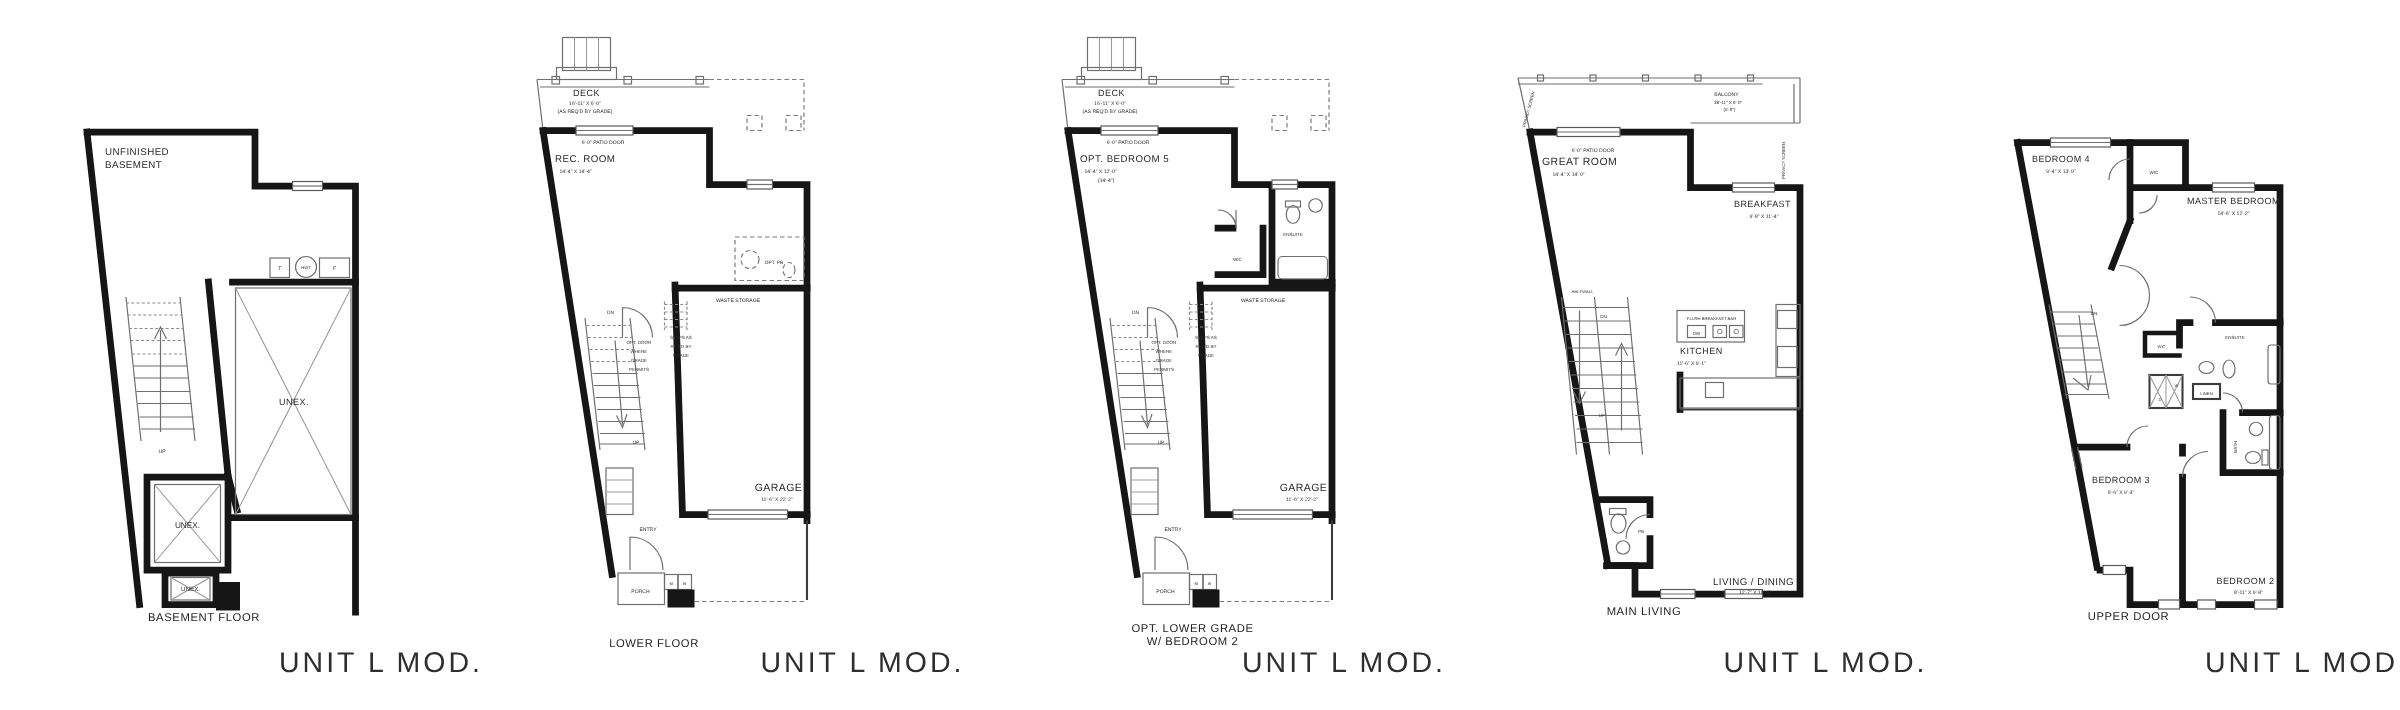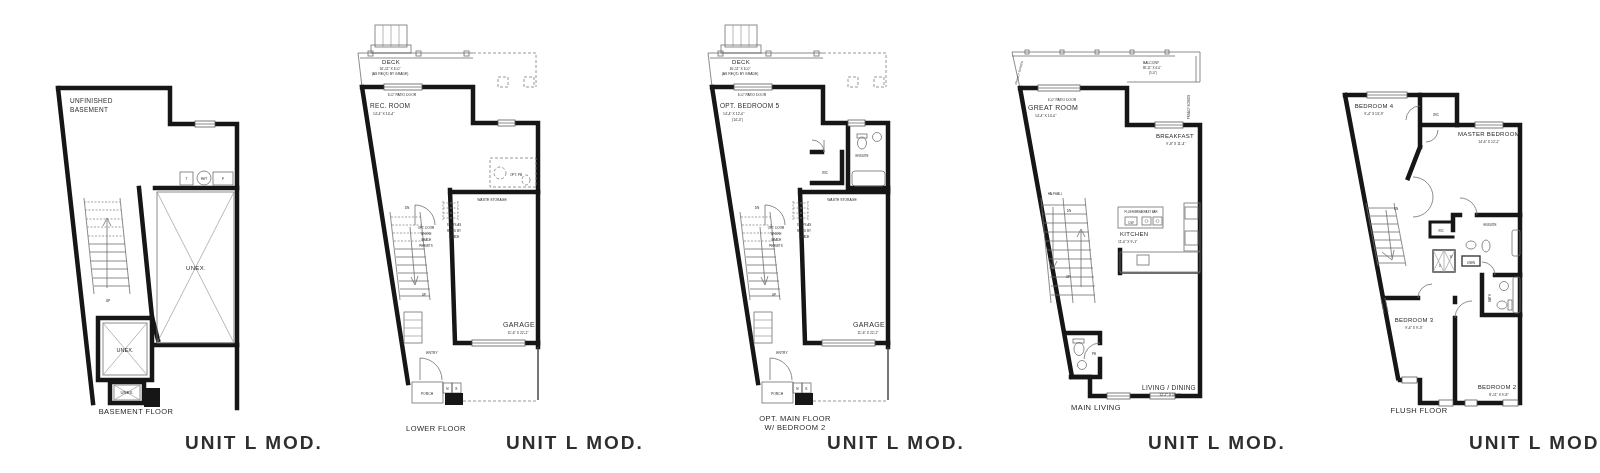--- a/index.html
+++ b/index.html
@@ -21,21 +21,21 @@
   .w3{stroke:#161616;stroke-width:3;fill:none;stroke-linecap:square}
   .med{stroke:#3c3c3c;stroke-width:1.4;fill:none}
   .thin{stroke:#6f6f6f;stroke-width:.8;fill:none}
   .thin2{stroke:#9a9a9a;stroke-width:.7;fill:none}
   .dash{stroke:#7d7d7d;stroke-width:.8;fill:none;stroke-dasharray:3 2}
   .dashf{stroke:#8a8a8a;stroke-width:.8;fill:none;stroke-dasharray:2 1.5}
   .win{fill:#ffffff;stroke:#5a5a5a;stroke-width:.8}
   .blk{fill:#161616;stroke:none}
   .flabel{position:absolute;transform:translateX(-50%);font-size:7.5px;letter-spacing:.4px;
           color:#1e1e1e;white-space:nowrap;}
-  .unit{position:absolute;transform:translateX(-50%);font-size:19px;font-weight:700;
+  .unit{position:absolute;transform:translateX(-50%);font-size:19px;font-weight:400;
         letter-spacing:2px;color:#2e2e2e;white-space:nowrap;}
 </style>
 </head>
 <body>
 
 <div class="canvas">
 
   <svg style="left:40px;top:80px" width="210" height="345" viewBox="0 0 210 345">
     <g>
       <path class="w45" d="M18,8 H130 M130,8 V44 M130,44 H197 M197,44 V328 M18,8 L53,323"></path>
@@ -370,24 +370,24 @@
       <text class="t30" x="201" y="228" transform="rotate(-90 201 228)">BATH</text>
       <text class="t60" x="124" y="252">BEDROOM 3</text>
       <text class="t34" x="124" y="259">9'-6" X 9'-3"</text>
       <text class="t60" x="207" y="319">BEDROOM 2</text>
       <text class="t34" x="209" y="326">8'-11" X 9'-8"</text>
     </g>
   </svg>
 
   <div class="flabel" style="left:136px;top:407px">BASEMENT FLOOR</div>
   <div class="flabel" style="left:436px;top:424px">LOWER FLOOR</div>
-  <div class="flabel" style="left:795px;top:414px">OPT. MAIN FLOOR</div>
+  <div class="flabel" style="left:795px;top:414px">OPT. LOWER GRADE</div>
   <div class="flabel" style="left:795px;top:423px">W/ BEDROOM 2</div>
   <div class="flabel" style="left:1096px;top:403px">MAIN LIVING</div>
-  <div class="flabel" style="left:1419px;top:406px">FLUSH FLOOR</div>
+  <div class="flabel" style="left:1419px;top:406px">UPPER DOOR</div>
 
   <div class="unit" style="left:254px;top:432px">UNIT L MOD.</div>
   <div class="unit" style="left:575px;top:432px">UNIT L MOD.</div>
   <div class="unit" style="left:896px;top:432px">UNIT L MOD.</div>
   <div class="unit" style="left:1217px;top:432px">UNIT L MOD.</div>
   <div class="unit" style="left:1538px;top:432px">UNIT L MOD.</div>
 
 </div>
 
 </body></html>

